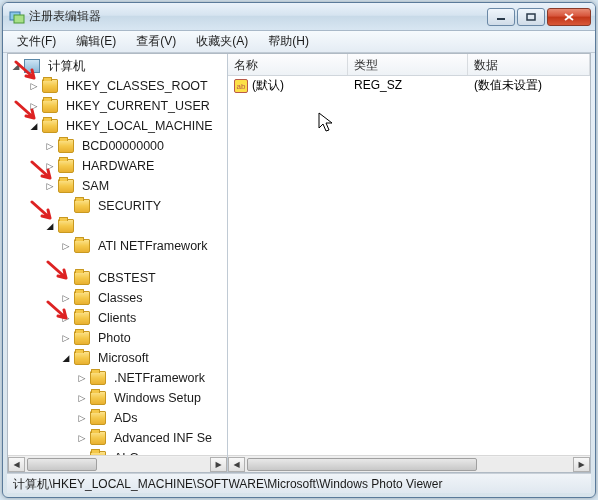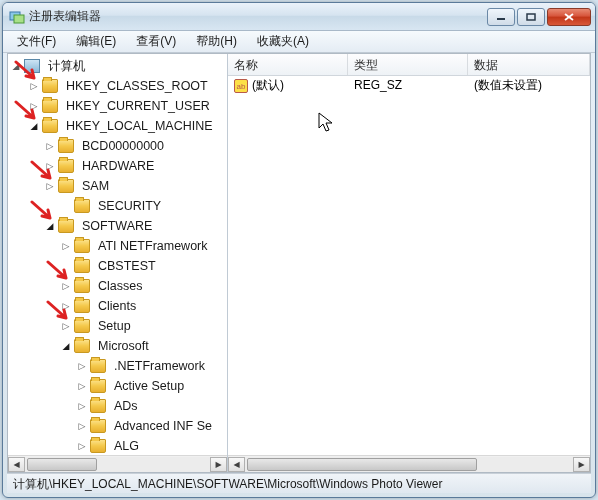--- a/index.html
+++ b/index.html
@@ -227,22 +227,22 @@
             <line x1="9" y1="1" x2="1" y2="7" stroke="#fff" stroke-width="1.8"></line>
           </svg>
       </div>
     </div>
   </div>
 
   <div class="menubar">
     <span class="menu-item">文件(F)</span>
     <span class="menu-item">编辑(E)</span>
     <span class="menu-item">查看(V)</span>
+    <span class="menu-item">收藏夹(A)</span>
     <span class="menu-item">帮助(H)</span>
-    <span class="menu-item">收藏夹(A)</span>
   </div>
 
   <div class="content">
 
     <div class="tree-pane">
       <div class="tree-scroll" id="tree-scroll">
 
         <div class="tree-node" style="padding-left:2px">
           <span class="expander">◢</span>
           <span class="pc-icon"></span>
@@ -280,61 +280,60 @@
               <span class="label">SAM</span>
             </div>
             <div class="tree-node" style="padding-left: 52px;">
               <span class="expander"></span>
               <span class="folder"></span>
               <span class="label">SECURITY</span>
             </div>
             <div class="tree-node" style="padding-left: 36px;">
               <span class="expander" style="color: rgb(26, 26, 26);">◢</span>
               <span class="folder"></span>
-              <span class="label">SOFTWARE</span>
             </div>
             <div class="tree-node" style="padding-left: 52px;">
               <span class="expander">▷</span>
               <span class="folder"></span>
               <span class="label">ATI NETFramework</span>
             </div>
-            <div class="tree-node" style="padding-left: 52px;">
+            <div class="tree-node" style="padding-left: 52px; margin-top: 12px;">
               <span class="expander"></span>
               <span class="folder"></span>
               <span class="label">CBSTEST</span>
             </div>
             <div class="tree-node" style="padding-left: 52px;">
               <span class="expander">▷</span>
               <span class="folder"></span>
               <span class="label">Classes</span>
             </div>
             <div class="tree-node" style="padding-left: 52px;">
               <span class="expander">▷</span>
               <span class="folder"></span>
               <span class="label">Clients</span>
             </div>
             <div class="tree-node" style="padding-left: 52px;">
               <span class="expander">▷</span>
               <span class="folder"></span>
-              <span class="label">Setup</span>
+              <span class="label">Photo</span>
             </div>
             <div class="tree-node" style="padding-left: 52px;">
               <span class="expander" style="color: rgb(26, 26, 26);">◢</span>
               <span class="folder"></span>
               <span class="label">Microsoft</span>
             </div>
             <div class="tree-node" style="padding-left: 68px;">
               <span class="expander">▷</span>
               <span class="folder"></span>
               <span class="label">.NETFramework</span>
             </div>
             <div class="tree-node" style="padding-left: 68px;">
               <span class="expander">▷</span>
               <span class="folder"></span>
-              <span class="label">Active Setup</span>
+              <span class="label">Windows Setup</span>
             </div>
             <div class="tree-node" style="padding-left: 68px;">
               <span class="expander">▷</span>
               <span class="folder"></span>
               <span class="label">ADs</span>
             </div>
             <div class="tree-node" style="padding-left: 68px;">
               <span class="expander">▷</span>
               <span class="folder"></span>
               <span class="label">Advanced INF Se</span>

